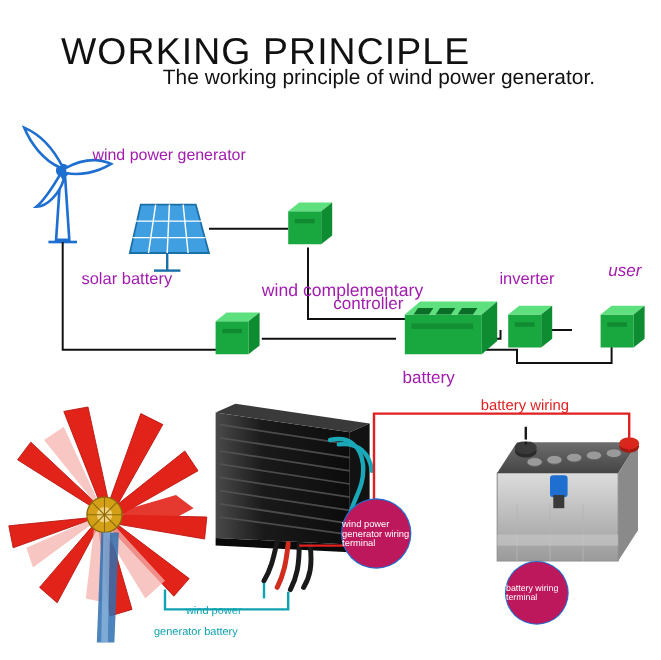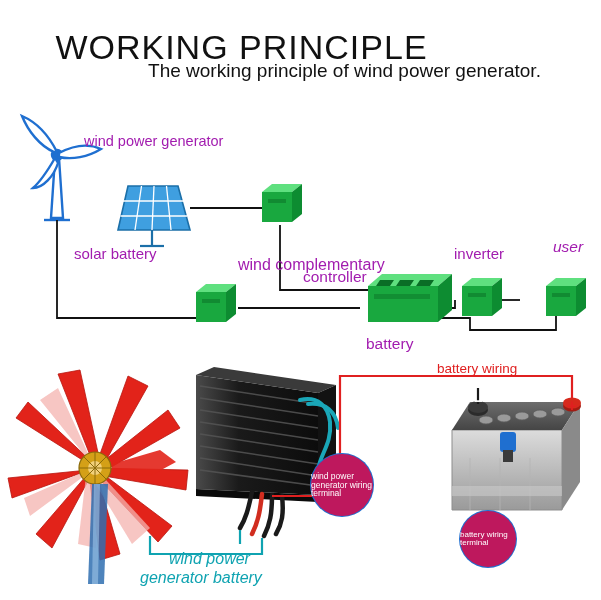--- a/index.html
+++ b/index.html
@@ -46,21 +46,21 @@
     background:#be185d;color:#fff;
     display:flex;align-items:center;justify-content:center;
     line-height:1.05;
     font-size:8.5px;
     box-shadow:0 0 0 1px #1f6fd0;
   }
   .redlabel{
     position:absolute;color:#e02020;font-size:13.5px;white-space:nowrap;padding-left:33px;
   }
   .tealabel{
-    position:absolute;color:#0fa3b1;font-size:16px;white-space:nowrap;text-align:center;font-style:italic;
+    position:absolute;color:#0fa3b1;font-size:10px;white-space:nowrap;text-align:center;
   }
   .plus{position:absolute;color:#e02020;font-size:17px;font-weight:bold;}
   .minus{position:absolute;color:#ffffff;font-size:15px;font-weight:bold;}
 </style>
 </head>
 <body>
 
 <div class="page">
 
   <div class="title">WORKING PRINCIPLE</div>

